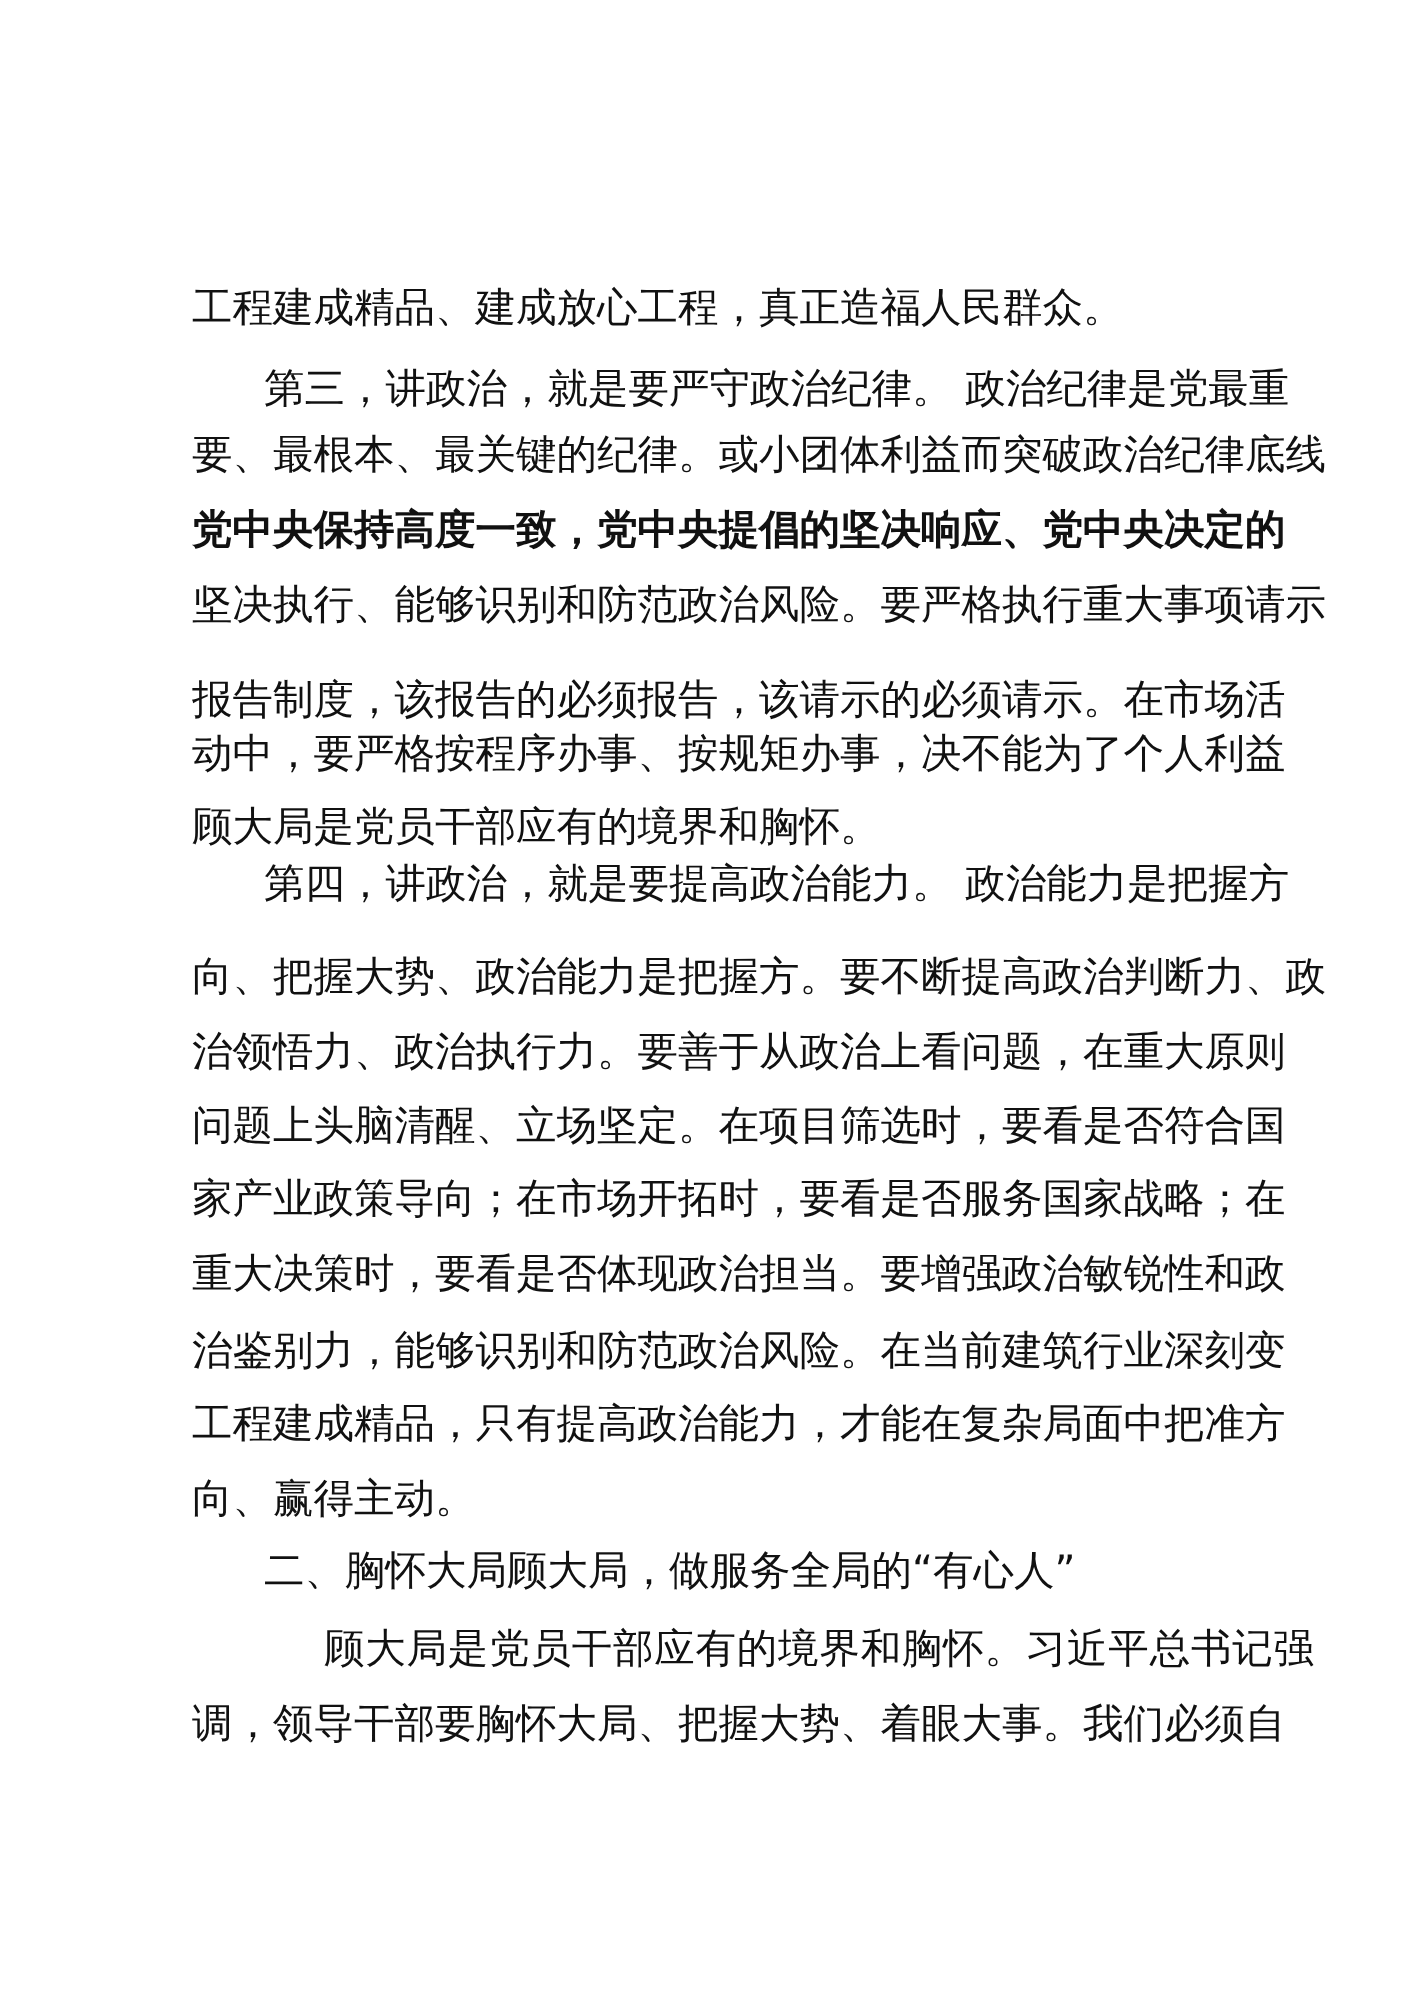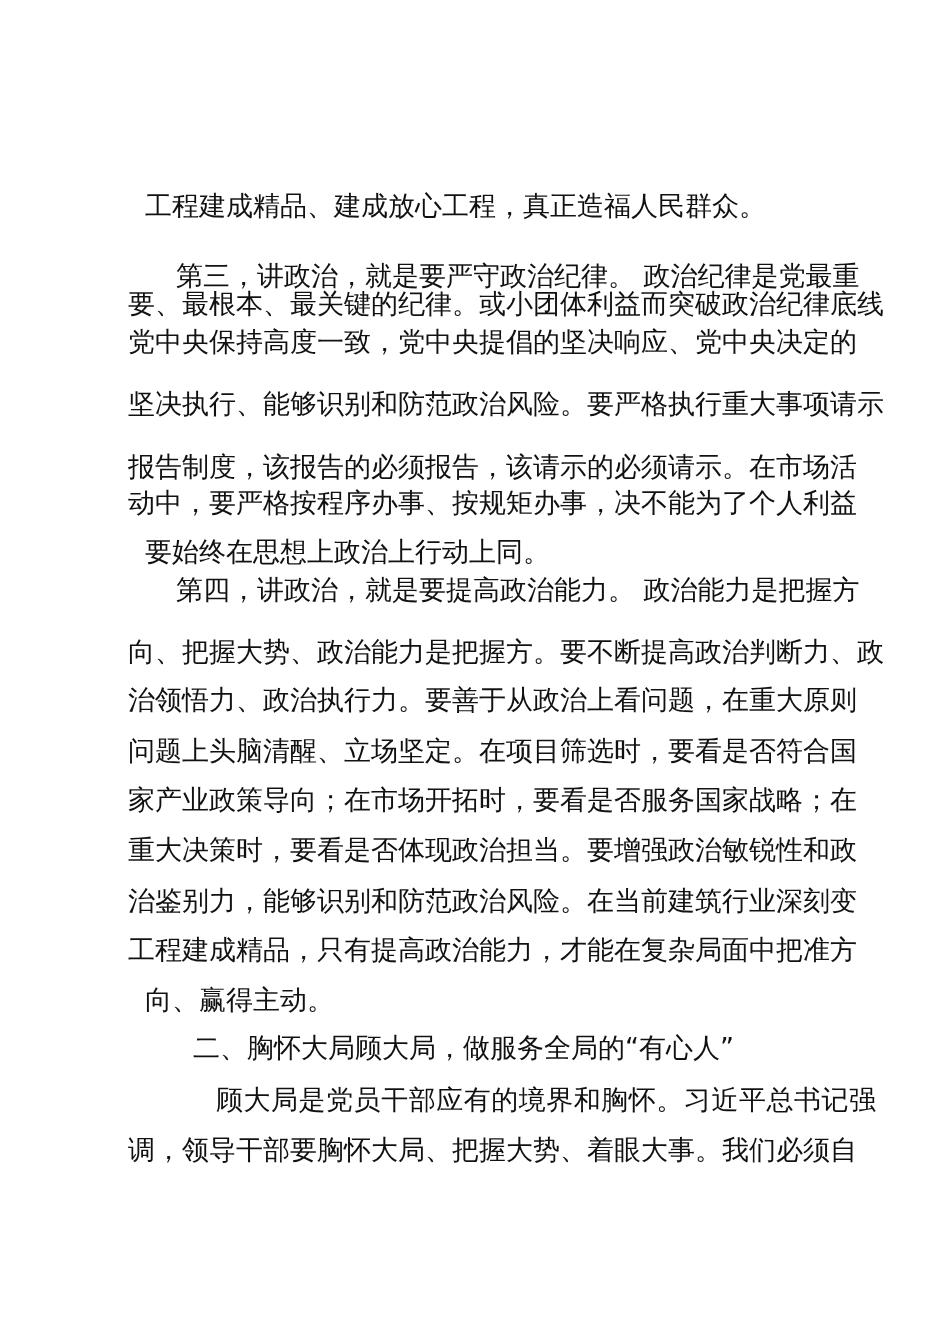--- a/index.html
+++ b/index.html
@@ -31,43 +31,42 @@
       font-size: 27px;
       line-height: 40px;
       white-space: nowrap;
       overflow: visible;
       text-align: justify;
       text-align-last: justify;
       letter-spacing: 0;
     }
     .line.last {
       text-align-last: left;
-      margin-left: 17px;
     }
     .line.indent {
       left: 176px;
       width: 660px;
     }
   </style>
 </head>
 <body>
 
 <div class="page">
   <div id="lines">
       <div class="line last" style="top: 186px;">工程建成精品、建成放心工程，真正造福人民群众。</div>
-      <div class="line indent" style="top: 240px; margin-top: 16px;">第三，讲政治，就是要严守政治纪律。 政治纪律是党最重</div>
+      <div class="line indent" style="top: 240px;">第三，讲政治，就是要严守政治纪律。 政治纪律是党最重</div>
       <div class="line" style="top: 284px;">要、最根本、最关键的纪律。或小团体利益而突破政治纪律底线</div>
-      <div class="line" style="top: 322px;">党中央保持高度一致，党中央提倡的坚决响应、党中央决定的</div>
+      <div class="line" style="top: 334px; font-weight: bold;">党中央保持高度一致，党中央提倡的坚决响应、党中央决定的</div>
       <div class="line" style="top: 384px;">坚决执行、能够识别和防范政治风险。要严格执行重大事项请示</div>
       <div class="line" style="top: 434px; margin-top: 13px;">报告制度，该报告的必须报告，该请示的必须请示。在市场活</div>
       <div class="line" style="top: 483px;">动中，要严格按程序办事、按规矩办事，决不能为了个人利益</div>
-      <div class="line last" style="top: 532px;">要始终在思想上政治上行动上同。</div>
+      <div class="line last" style="top: 532px;">顾大局是党员干部应有的境界和胸怀。</div>
       <div class="line indent" style="top: 570px;">第四，讲政治，就是要提高政治能力。 政治能力是把握方</div>
       <div class="line" style="top: 632px;">向、把握大势、政治能力是把握方。要不断提高政治判断力、政</div>
-      <div class="line" style="top: 682px; font-family: Liberation Mono, monospace;">治领悟力、政治执行力。要善于从政治上看问题，在重大原则</div>
+      <div class="line" style="top: 682px;">治领悟力、政治执行力。要善于从政治上看问题，在重大原则</div>
       <div class="line" style="top: 731px;">问题上头脑清醒、立场坚定。在项目筛选时，要看是否符合国</div>
       <div class="line" style="top: 780px;">家产业政策导向；在市场开拓时，要看是否服务国家战略；在</div>
       <div class="line" style="top: 830px;">重大决策时，要看是否体现政治担当。要增强政治敏锐性和政</div>
       <div class="line" style="top: 881px;">治鉴别力，能够识别和防范政治风险。在当前建筑行业深刻变</div>
       <div class="line" style="top: 930px;">工程建成精品，只有提高政治能力，才能在复杂局面中把准方</div>
       <div class="line last" style="top: 980px;">向、赢得主动。</div>
       <div class="line indent last" style="top: 1028px;">二、胸怀大局顾大局，做服务全局的“有心人”</div>
       <div class="line indent" style="top: 1080px; margin-left: 40px;">顾大局是党员干部应有的境界和胸怀。习近平总书记强</div>
       <div class="line" style="top: 1130px;">调，领导干部要胸怀大局、把握大势、着眼大事。我们必须自</div>
     </div>

